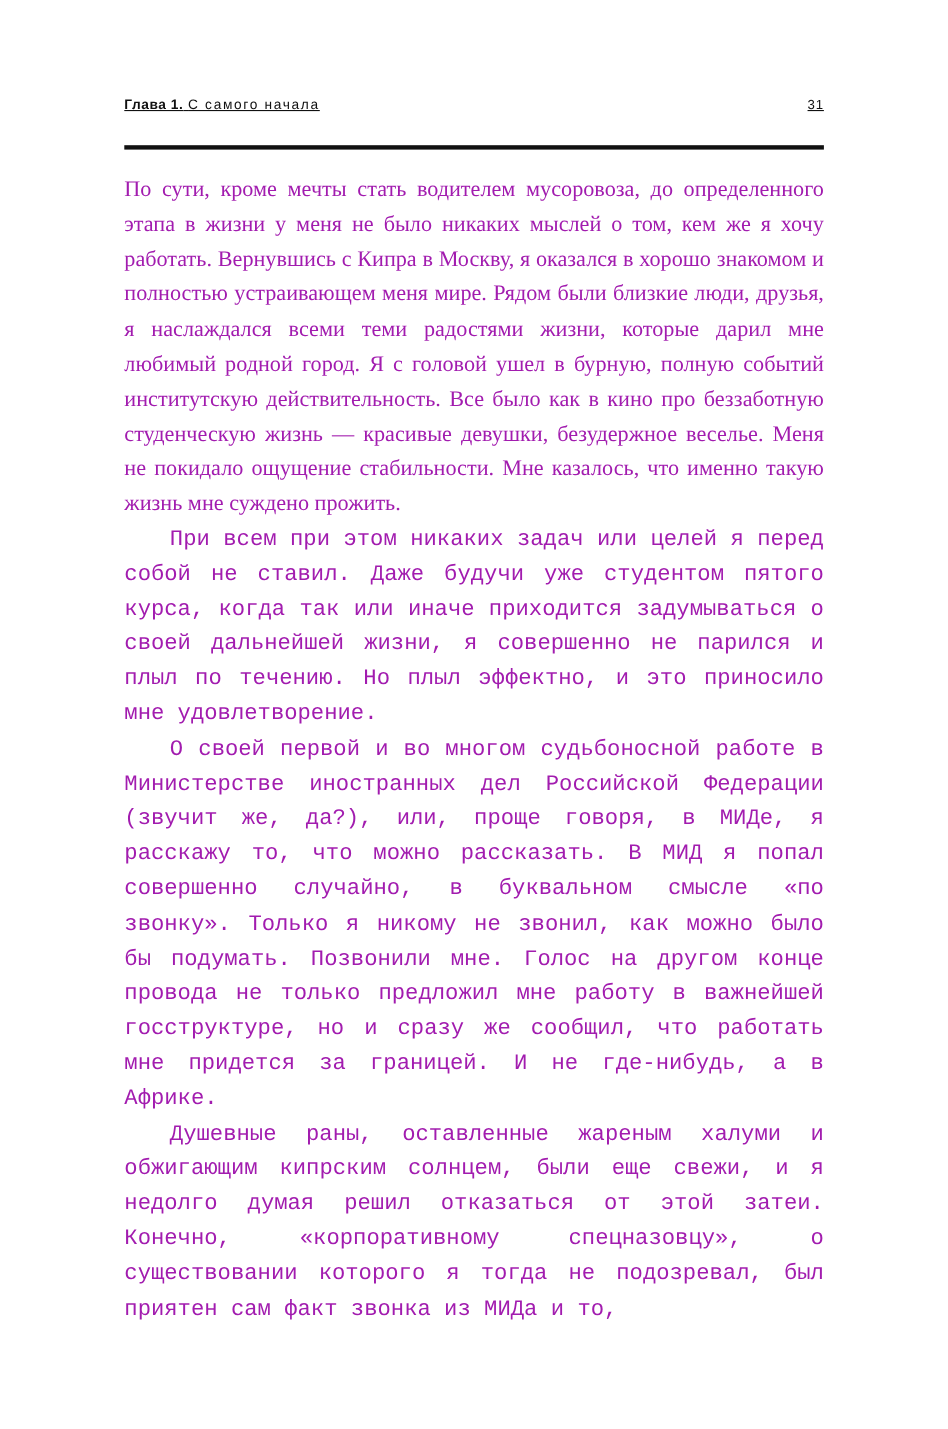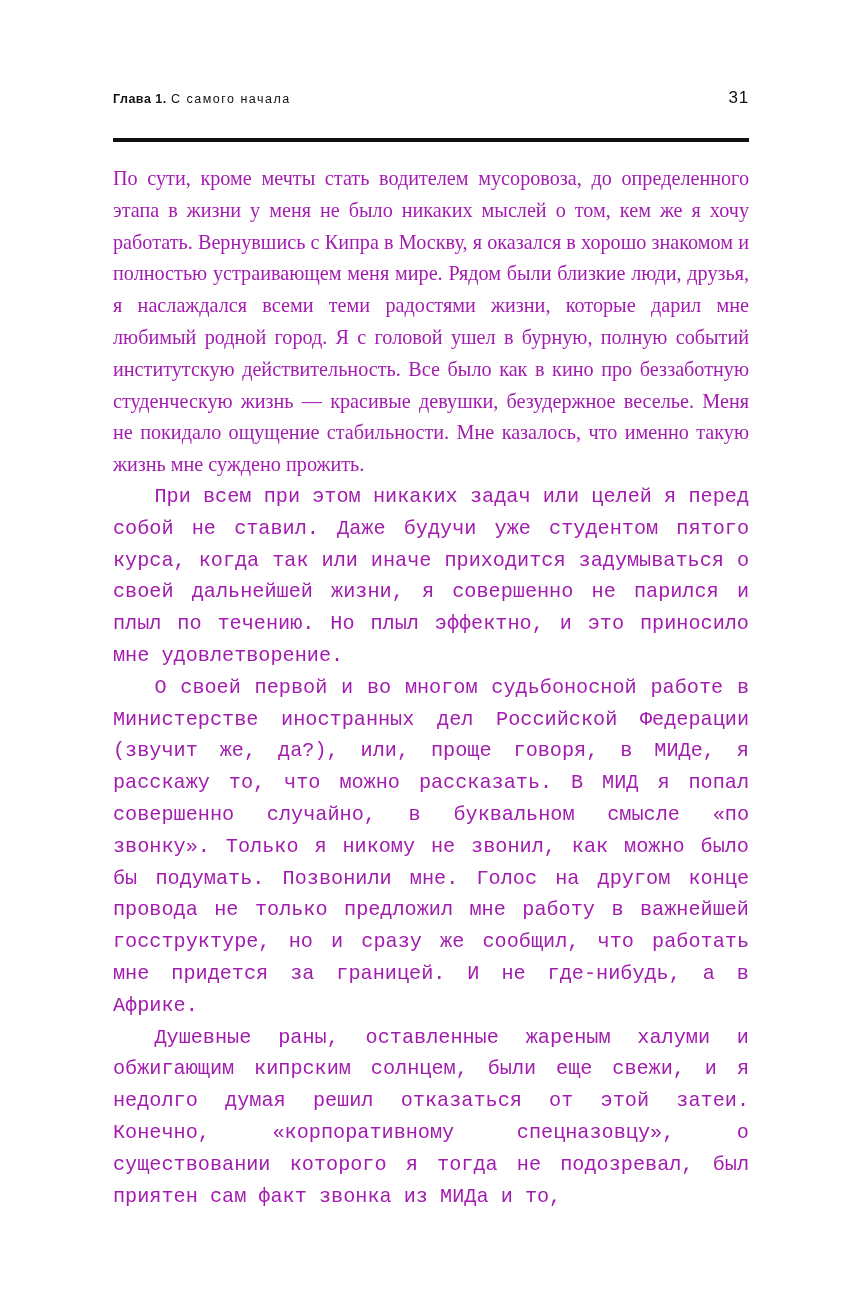--- a/index.html
+++ b/index.html
@@ -32,35 +32,36 @@
   
   .runhead {
     display: flex;
     align-items: baseline;
     justify-content: space-between;
     font-family: "Liberation Sans", sans-serif;
     font-size: 12.5px;
     letter-spacing: 0.06em;
     color: #111;
     margin-bottom: 30px;
+    text-decoration: underline;
   }
   .runhead-left {
     white-space: nowrap;
   }
   .runhead-chapter {
     font-weight: bold;
     letter-spacing: 0.04em;
   }
   .runhead-title {
     font-weight: normal;
     letter-spacing: 0.12em;
   }
   .runhead-page {
     font-family: "Liberation Sans", sans-serif;
-    font-size: 17px;
+    font-size: 12px;
     color: #111;
     font-weight: normal;
   }
   
   .rule {
     height: 4px;
     background: #111;
     width: 100%;
     margin-bottom: 21px;
   }

